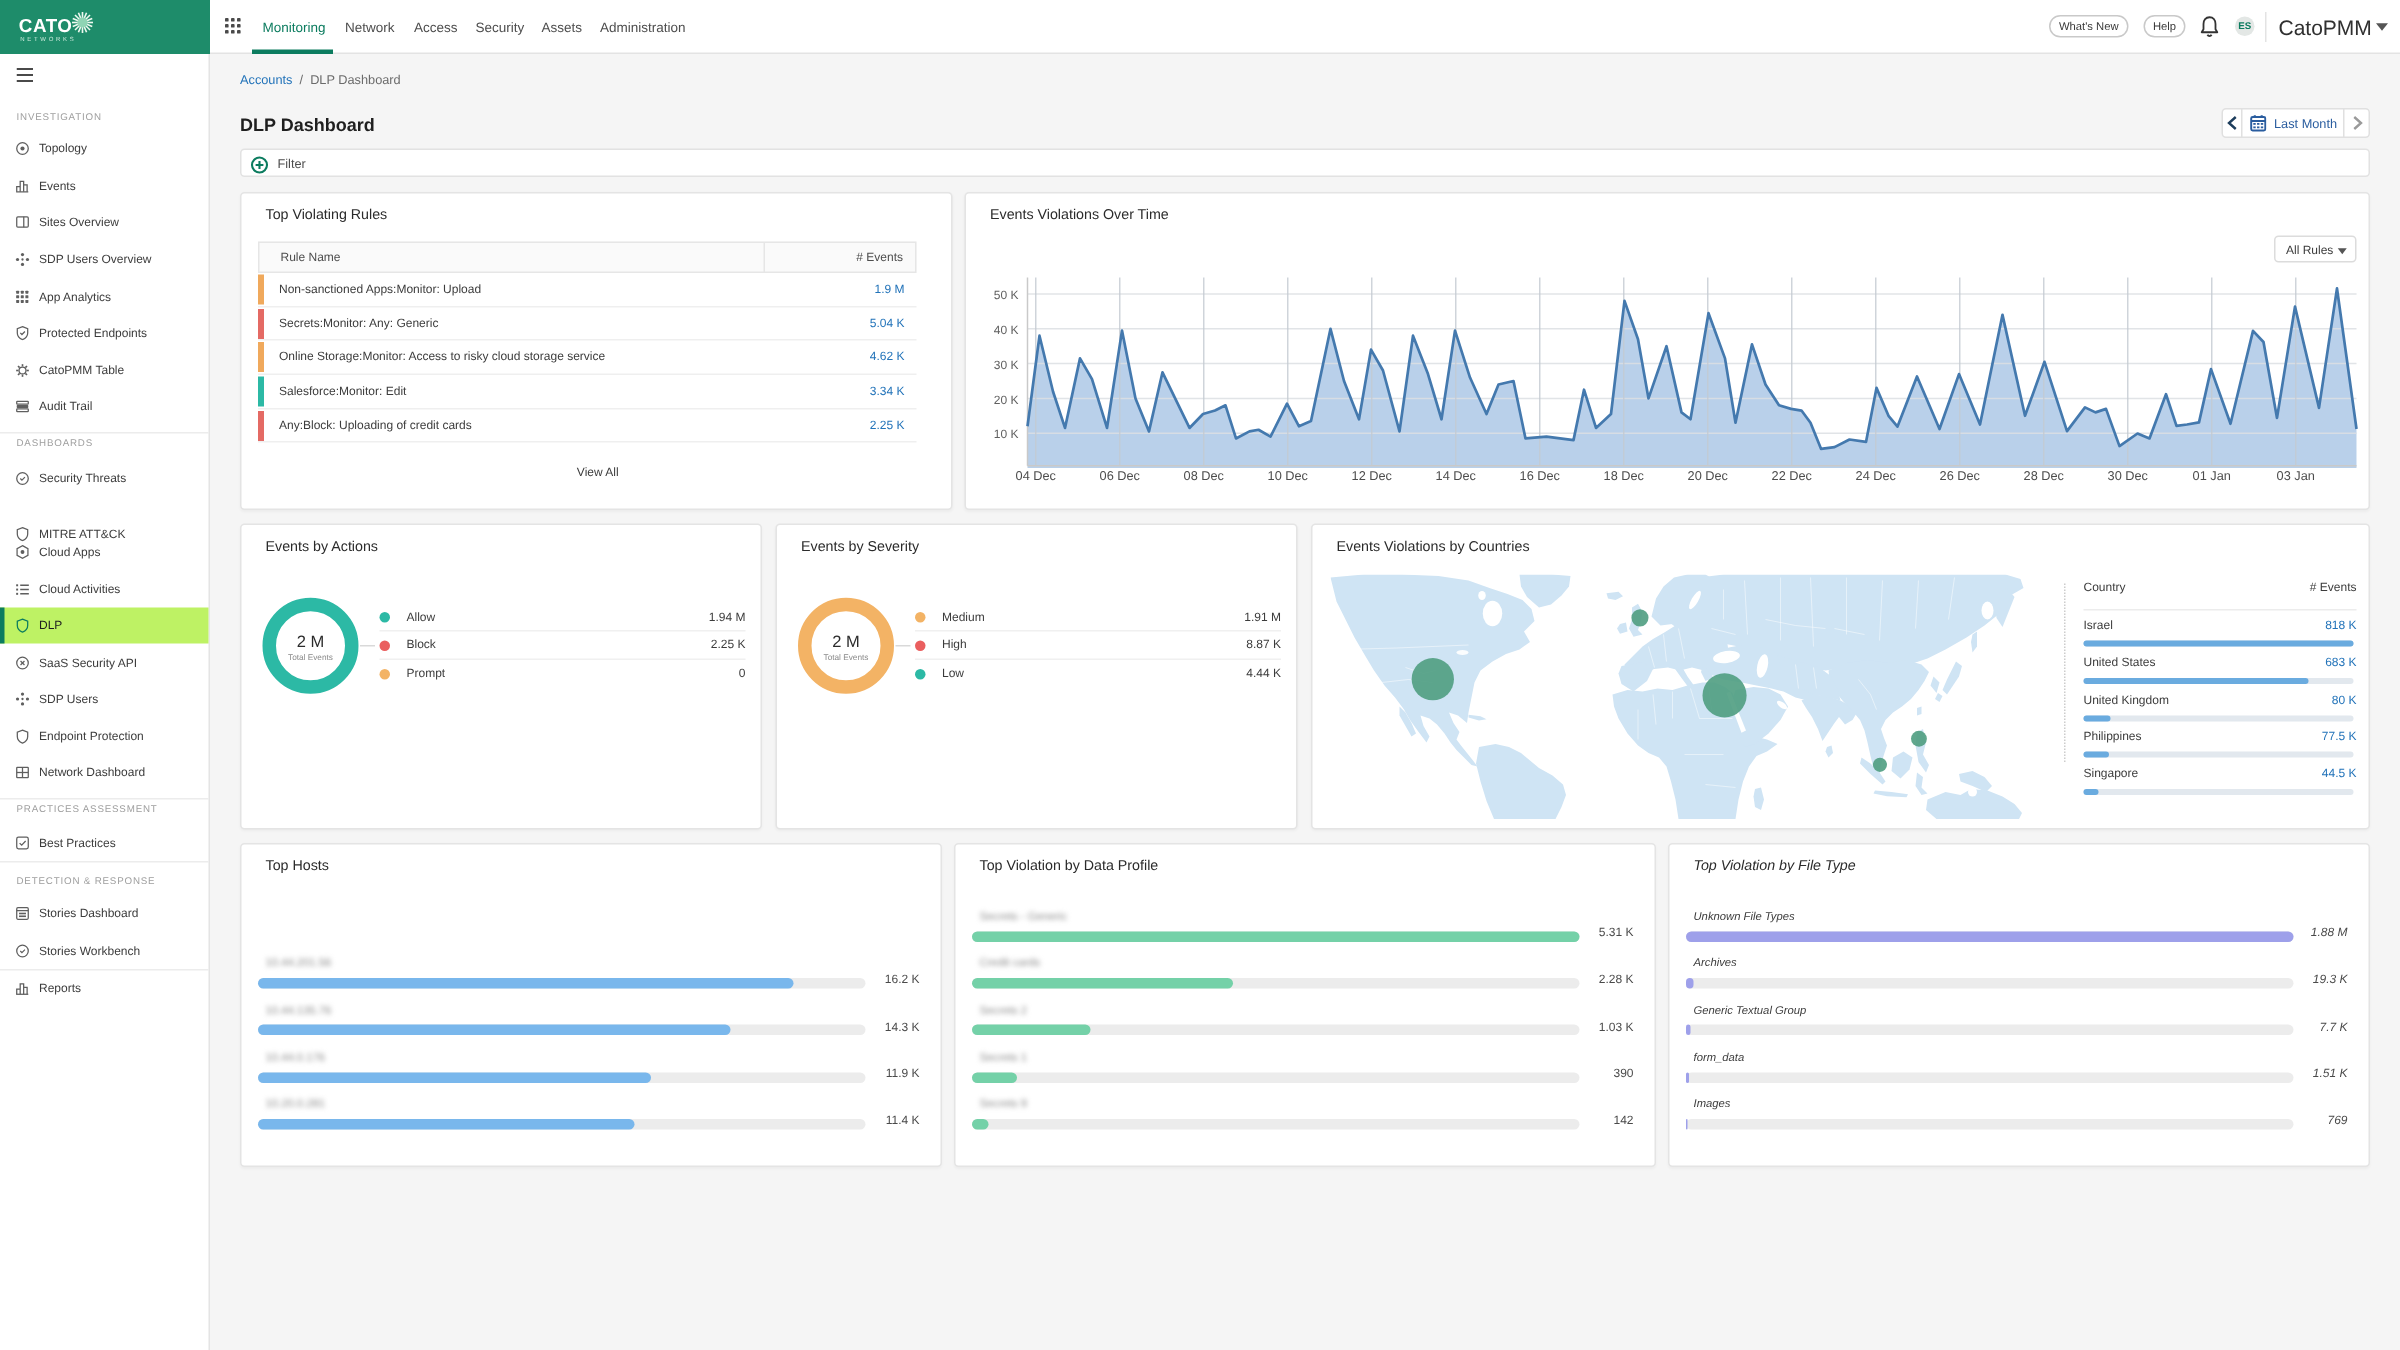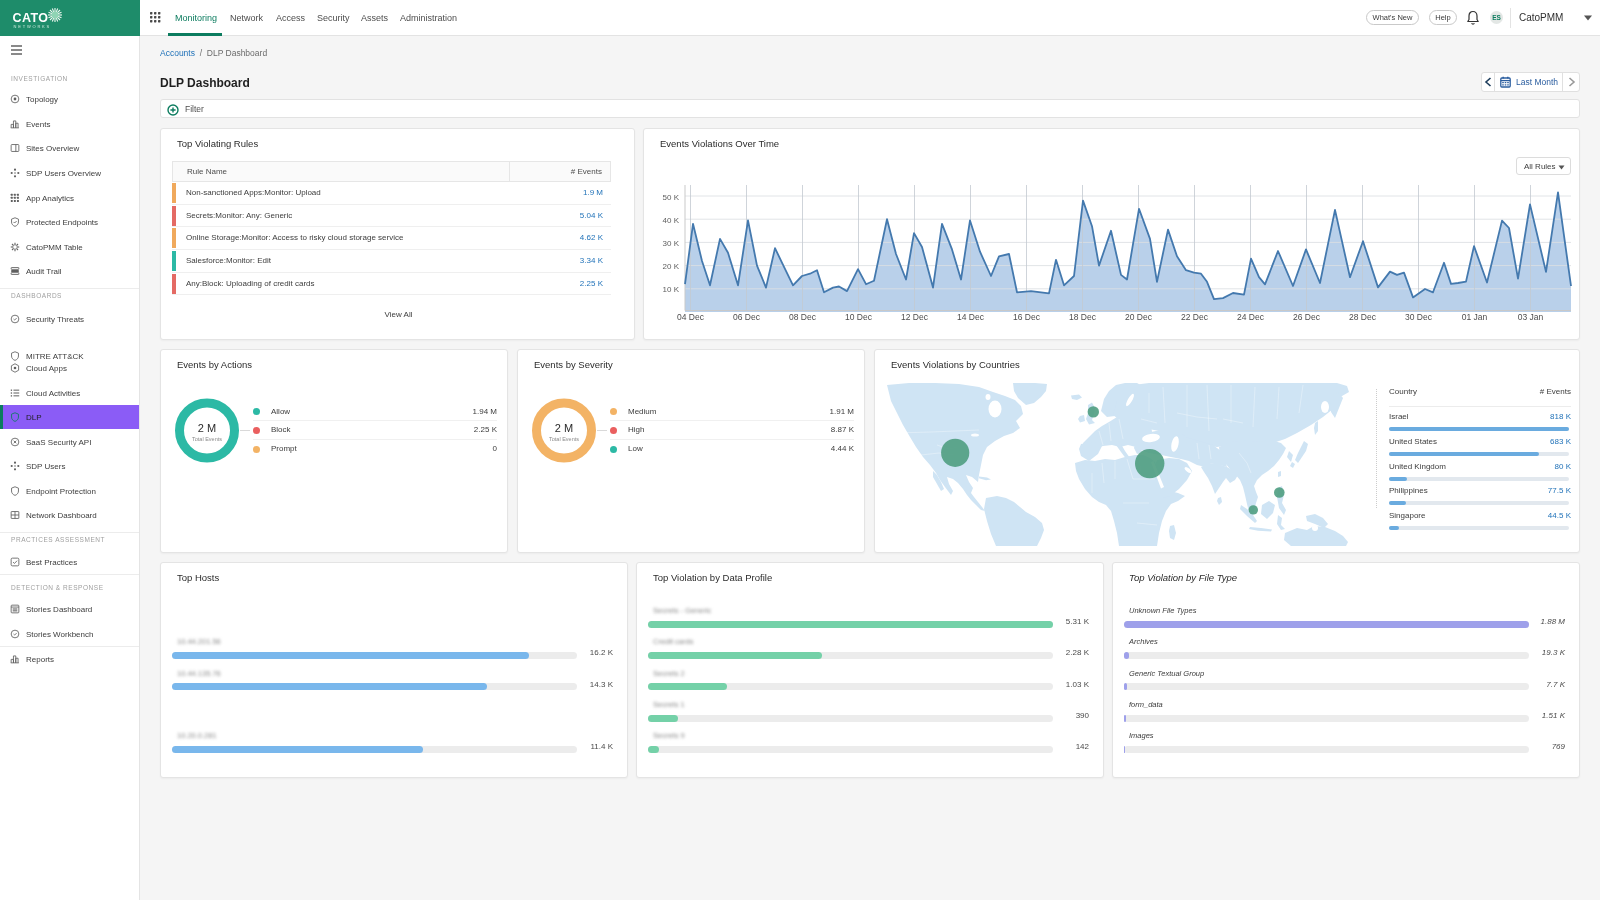--- a/index.html
+++ b/index.html
@@ -61,21 +61,21 @@
 <div class="navitem" style="left:400px;color:#4d4d4d;">Administration</div>
 <div class="abs" style="left:168px;top:33px;width:54px;height:3px;background:#0c7c5f;"></div>
 <div class="abs" style="left:1366px;top:10px;width:53px;height:15px;border:1px solid #c9c9c9;border-radius:8px;font-size:7.5px;color:#3a3a3a;text-align:center;line-height:14px;">What's New</div>
 <div class="abs" style="left:1429px;top:10px;width:28px;height:15px;border:1px solid #c9c9c9;border-radius:8px;font-size:7.5px;color:#3a3a3a;text-align:center;line-height:14px;">Help</div>
 <svg class="abs" style="left:1466px;top:10px" width="14" height="16" viewBox="0 0 14 16">
       <path d="M7 1.5 C4.5 1.5 3 3.4 3 6 L3 9.5 L1.8 11.5 L12.2 11.5 L11 9.5 L11 6 C11 3.4 9.5 1.5 7 1.5 Z" fill="none" stroke="#333" stroke-width="1.2" stroke-linejoin="round"></path>
       <path d="M5.6 13.2 A1.6 1.6 0 0 0 8.4 13.2" fill="none" stroke="#333" stroke-width="1.2"></path>
     </svg>
 <div class="abs" style="left:1490px;top:10.5px;width:13px;height:13px;border-radius:50%;background:#e3e7e5;color:#0c7c5f;font-size:6.5px;font-weight:700;text-align:center;line-height:13px;">ES</div>
 <div class="abs" style="left:1510px;top:8px;width:1px;height:20px;background:#e3e3e3;"></div>
-<div class="abs" style="left:1519px;top:0;height:52px;line-height:36px;font-size:10px;color:#303030;font-weight:500;">CatoPMM</div>
+<div class="abs" style="left:1519px;top:0;height:52px;line-height:36px;font-size:14px;color:#303030;font-weight:500;">CatoPMM</div>
 <svg class="abs" style="left:1583px;top:14px" width="10" height="8">
       <path d="M1 1.5 L9 1.5 L5 6.5 Z" fill="#555"></path>
     </svg>
 </div>
 <div id="sidebar" style="position:absolute;left:0;top:36px;width:140px;height:864px;background:#fff;border-right:1px solid #e4e4e4;">
 <svg class="abs" style="left:11px;top:9px" width="11" height="10">
       <g stroke="#4a4a4a" stroke-width="1.3">
         <line x1="0" y1="1" x2="11" y2="1"></line>
         <line x1="0" y1="5" x2="11" y2="5"></line>
         <line x1="0" y1="9" x2="11" y2="9"></line>
@@ -192,21 +192,21 @@
           <line x1="4.5" y1="10.2" x2="12" y2="10.2"></line>
         </g>
         <g fill="#5f5f5f">
           <rect x="1" y="2" width="1.7" height="1.7"></rect>
           <rect x="1" y="5.7" width="1.7" height="1.7"></rect>
           <rect x="1" y="9.4" width="1.7" height="1.7"></rect>
         </g>
       </svg>
       <span class="lbl">Cloud Activities</span>
     </div>
-<div class="sitem" style="top:369.0px;background:#8b5cf6;">
+<div class="sitem" style="top:369.0px;background:#bef264;">
       <span style="position:absolute;left:0;top:0;width:3px;height:24px;background:#0c7c5f;"></span>
       <svg width="10" height="10" viewBox="0 0 13 13">
         <path d="M6.5 1 L11 2.8 L11 6.5 C11 9.3 9.2 11.2 6.5 12.2 C3.8 11.2 2 9.3 2 6.5 L2 2.8 Z" stroke="#0c7c5f" fill="none" stroke-width="1.1"></path>
       </svg>
       <span class="lbl" style="color:#1f1f1f;">DLP</span>
     </div>
 <div class="sitem" style="top:393.6px;">
       <svg width="10" height="10" viewBox="0 0 13 13">
         <circle cx="6.5" cy="6.5" r="5" stroke="#5f5f5f" fill="none" stroke-width="1.1"></circle>
         <path d="M4.8 4.8 L8.2 8.2 M8.2 4.8 L4.8 8.2" stroke="#5f5f5f" fill="none" stroke-width="1.1"></path>
@@ -570,20 +570,26 @@
       <span class="track" style="left:-5px;top:14.5px;width:405px;"></span>
       <span class="fill" style="left:-5px;top:14.5px;width:356.6px;background:#79b7ec;"></span>
       <span class="bval" style="right:0;top:11px;">16.2 K</span>
     </div>
     <div class="abs" style="left:16px;top:105.69999999999999px;width:436px;height:31.4px;">
       <span class="blab blur" style="left:0;top:0;">10.44.135.76</span>
       <span class="track" style="left:-5px;top:14.5px;width:405px;"></span>
       <span class="fill" style="left:-5px;top:14.5px;width:314.8px;background:#79b7ec;"></span>
       <span class="bval" style="right:0;top:11px;">14.3 K</span>
     </div>
+    <div class="abs" style="left:16px;top:137.04999999999998px;width:436px;height:31.4px;">
+      <span class="blab blur" style="left:0;top:0;">10.44.0.176</span>
+      <span class="track" style="left:-5px;top:14.5px;width:405px;"></span>
+      <span class="fill" style="left:-5px;top:14.5px;width:261.9px;background:#79b7ec;"></span>
+      <span class="bval" style="right:0;top:11px;">11.9 K</span>
+    </div>
     <div class="abs" style="left:16px;top:168.39999999999998px;width:436px;height:31.4px;">
       <span class="blab blur" style="left:0;top:0;">10.20.0.281</span>
       <span class="track" style="left:-5px;top:14.5px;width:405px;"></span>
       <span class="fill" style="left:-5px;top:14.5px;width:250.9px;background:#79b7ec;"></span>
       <span class="bval" style="right:0;top:11px;">11.4 K</span>
     </div>
   </div>
 <div class="card" style="left:636px;top:562px;width:468px;height:216px;">
     <div class="ctitle">Top Violation by Data Profile</div>
     <div class="abs" style="left:16px;top:43px;width:436px;height:31.4px;">

